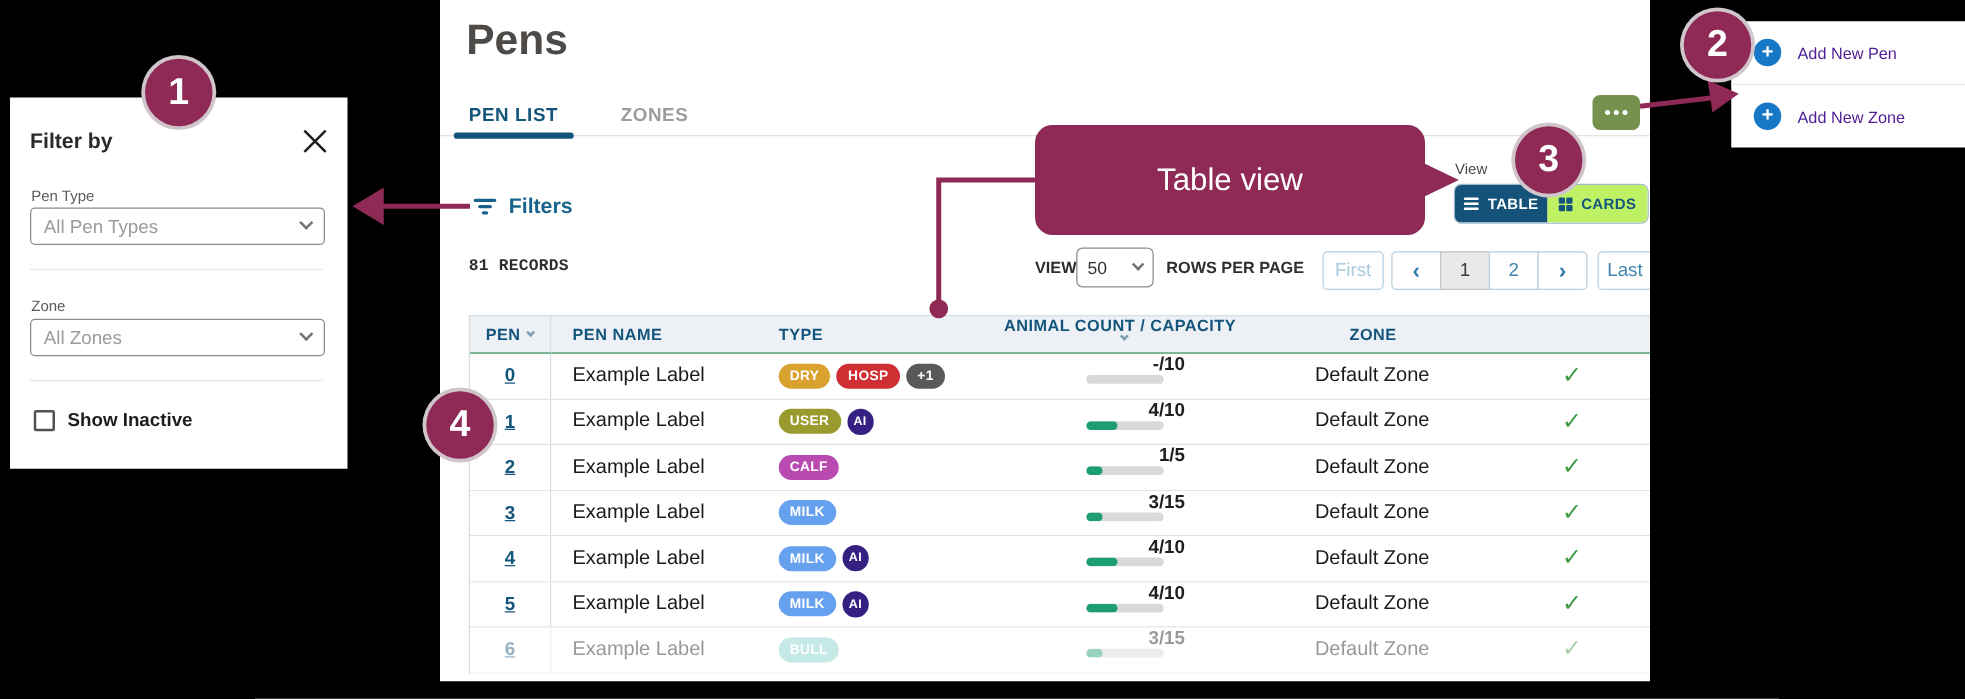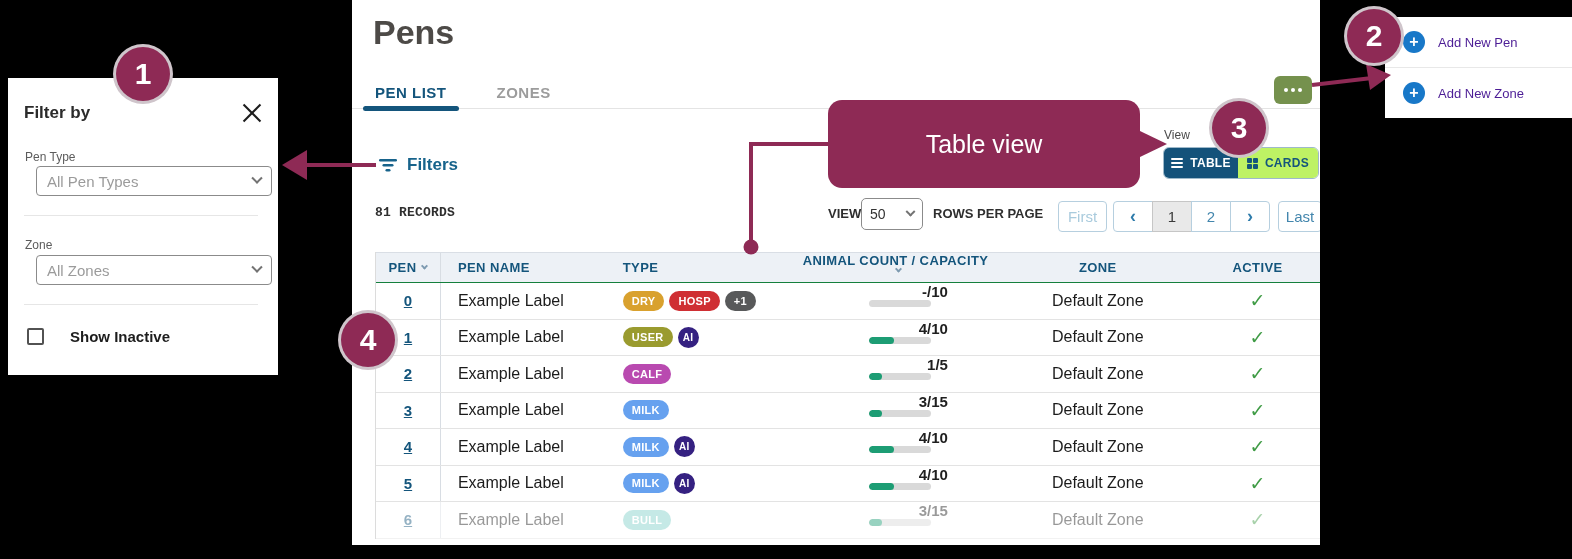--- a/index.html
+++ b/index.html
@@ -14,25 +14,25 @@
 
   
   #filter-panel { left:8px; top:78px; width:270px; height:297px; box-shadow:0 2px 10px rgba(0,0,0,.45); }
   .fp-title { position:absolute; left:16px; top:25px; font-size:17px; font-weight:700; color:#2b2b2b; }
   .fp-close { position:absolute; right:16px; top:24px; width:20px; height:20px; cursor:pointer; }
   .fp-close::before,.fp-close::after { content:""; position:absolute; left:9px; top:-1px; width:2px; height:24px; background:#1c1c1c; }
   .fp-close::before { transform:rotate(45deg); }
   .fp-close::after { transform:rotate(-45deg); }
   .fp-label { position:absolute; left:17px; font-size:12px; color:#5c5c5c; }
   .fp-select { position:absolute; left:16px; width:236px; height:30px; border:1px solid #8b8b8b; border-radius:4px;
-               display:flex; align-items:center; padding:0 10px; font-size:15px; color:#9b9b9b; background:#fff;margin-left:12px; }
+               display:flex; align-items:center; padding:0 10px; font-size:15px; color:#9b9b9b; background:#fff; }
   .fp-divider { position:absolute; left:16px; width:234px; height:1px; background:#e6e6e6; }
   .chev { width:8px; height:8px; border-right:2px solid #737373; border-bottom:2px solid #737373;
           transform:rotate(45deg) translate(-2px,-2px); margin-left:auto; flex:none; }
-  .fp-checkrow { position:absolute; left:19px; top:250px; display:flex; align-items:center; gap:26px; }
+  .fp-checkrow { position:absolute; left:19px; top:250px; display:flex; align-items:center; gap:10px; }
   .fp-checkbox { width:17px; height:17px; border:2px solid #525252; border-radius:2px; background:#fff; }
   .fp-checklabel { font-size:15px; font-weight:700; color:#1d1d1d; }
 
   
   #main-panel { left:352px; top:0; width:968px; height:545px; overflow:hidden; }
   .page-title { position:absolute; left:21px; top:13px; font-size:34px; font-weight:700; color:#4d4a47; }
   .tabbar-line { position:absolute; left:0; right:0; top:108px; height:1px; background:#e4e4e4; }
   .tabbar { position:absolute; left:23px; top:84px; display:flex; gap:50px; }
   .tab { position:relative; font-size:15px; font-weight:700; letter-spacing:.5px; color:#9c9c9c; padding-bottom:9px; cursor:pointer; }
   .tab.active { color:#14557c; }
@@ -225,23 +225,20 @@
       <div class="th c2">
         <span>TYPE</span>
       </div>
       <div class="th c3">
         <span>ANIMAL COUNT / CAPACITY</span>
         <span class="sort-chev"></span>
       </div>
       <div class="th c4">
         <span>ZONE</span>
       </div>
-      <div class="th c5">
-        <span>ACTIVE</span>
-      </div>
     </div>
     <div>
         <div class="t-row">
           <div class="td c0">
             <span class="pen-link">0</span>
           </div>
           <div class="td c1">
             <span class="name-txt">Example Label</span>
           </div>
           <div class="td c2">

